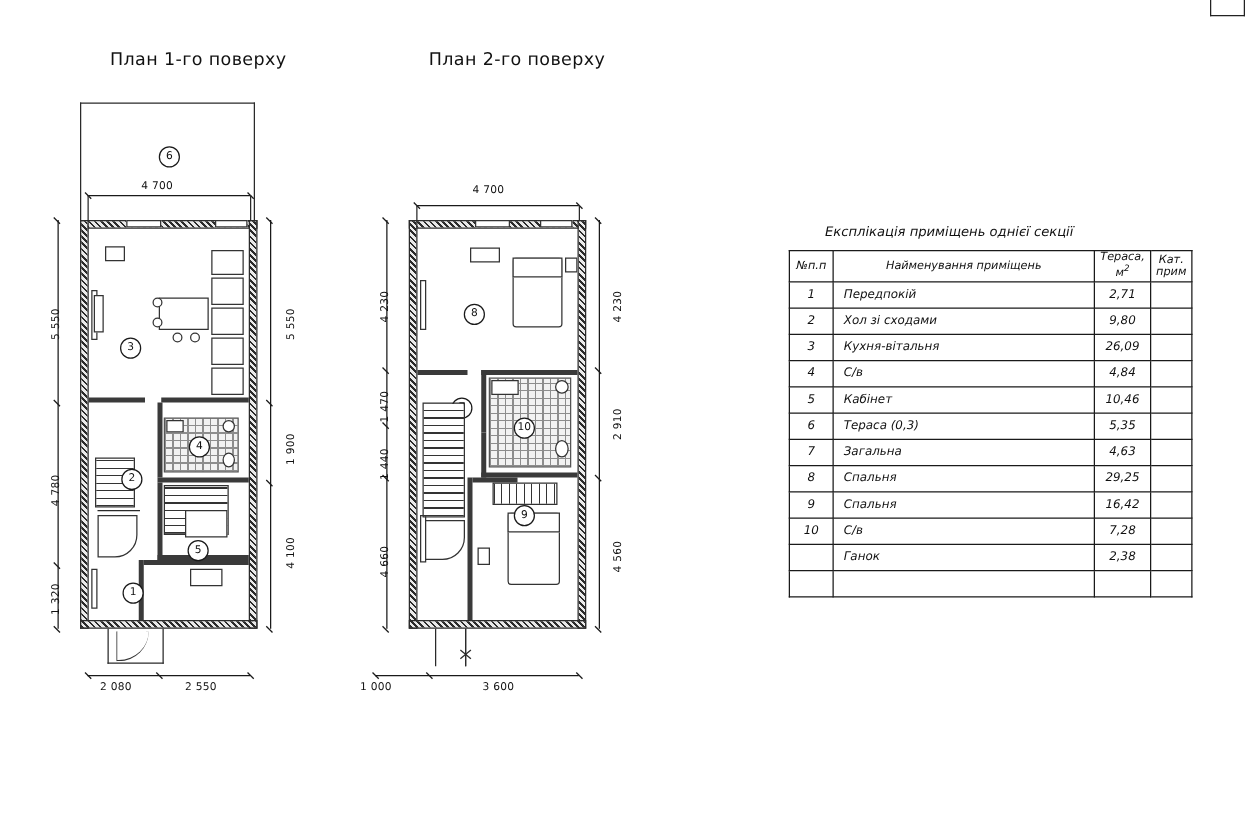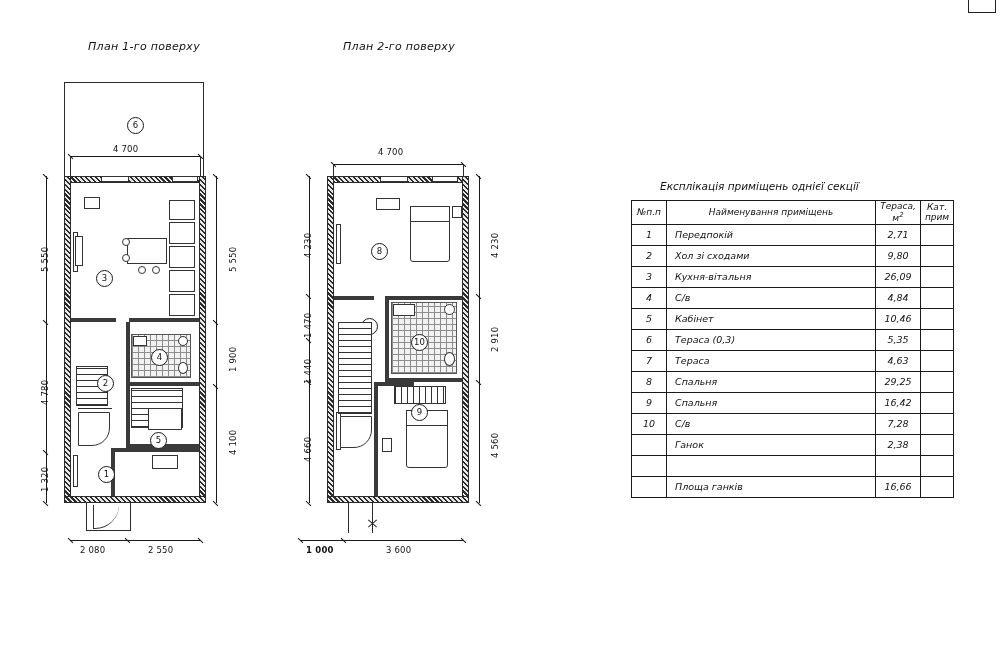--- a/index.html
+++ b/index.html
@@ -26,22 +26,21 @@
     right: 4px;
     width: 26px;
     height: 12px;
     border: 1px solid #222;
     border-top: none;
   }
 
   .plan-title {
     position: absolute;
     font-family: "DejaVu Sans", sans-serif;
-    font-size: 11px;
-    font-style: italic;
+    font-size: 14px;
     letter-spacing: .3px;
     white-space: nowrap;
     color: #111;
   }
   .wall {
     position: absolute;
     background: #3a3a3a;
   }
   .wall.hatch {
     background:
@@ -331,21 +330,21 @@
     <div class="tick" style="left:475px; top:382px;"></div>
     <div class="tick" style="left:475px; top:503px;"></div>
     <div class="dim vert" style="left:490px; top:258px;">4 230</div>
     <div class="dim vert" style="left:490px; top:352px;">2 910</div>
     <div class="dim vert" style="left:490px; top:458px;">4 560</div>
 
     <div class="dimline" style="left:300px; top:540px; width:163px; height:1px;"></div>
     <div class="tick" style="left:297px; top:540px;"></div>
     <div class="tick" style="left:340px; top:540px;"></div>
     <div class="tick" style="left:460px; top:540px;"></div>
-    <div class="dim" style="left:306px; top:545px;font-weight:bold;">1 000</div>
+    <div class="dim" style="left:288px; top:545px;">1 000</div>
     <div class="dim" style="left:386px; top:545px;">3 600</div>
   </div>
 
   <div class="exp-title" style="left:660px; top:180px;">Експлікація приміщень однієї секції</div>
 
   <table class="exp" style="left:631px; top:200px;">
     <tbody>
       <tr class="hdr">
         <td class="c-num">№п.п</td>
         <td class="c-name" style="text-align:center; padding-left:0 !important;">Найменування приміщень</td>
@@ -384,21 +383,21 @@
         <td class="c-cat"></td>
       </tr>
       <tr>
         <td class="c-num">6</td>
         <td class="c-name">Тераса (0,3)</td>
         <td class="c-area">5,35</td>
         <td class="c-cat"></td>
       </tr>
       <tr>
         <td class="c-num">7</td>
-        <td class="c-name">Тераса</td>
+        <td class="c-name">Загальна</td>
         <td class="c-area">4,63</td>
         <td class="c-cat"></td>
       </tr>
       <tr>
         <td class="c-num">8</td>
         <td class="c-name">Спальня</td>
         <td class="c-area">29,25</td>
         <td class="c-cat"></td>
       </tr>
       <tr>
@@ -421,22 +420,16 @@
         <td class="c-cat"></td>
       </tr>
 
       <tr class="blank">
         <td class="c-num"></td>
         <td class="c-name"></td>
         <td class="c-area"></td>
         <td class="c-cat"></td>
       </tr>
 
-      <tr class="sum">
-        <td class="c-num"></td>
-        <td class="c-name">Площа ганків</td>
-        <td class="c-area">16,66</td>
-        <td class="c-cat"></td>
-      </tr>
     </tbody>
   </table>
 
 </div>
 
 </body></html>

